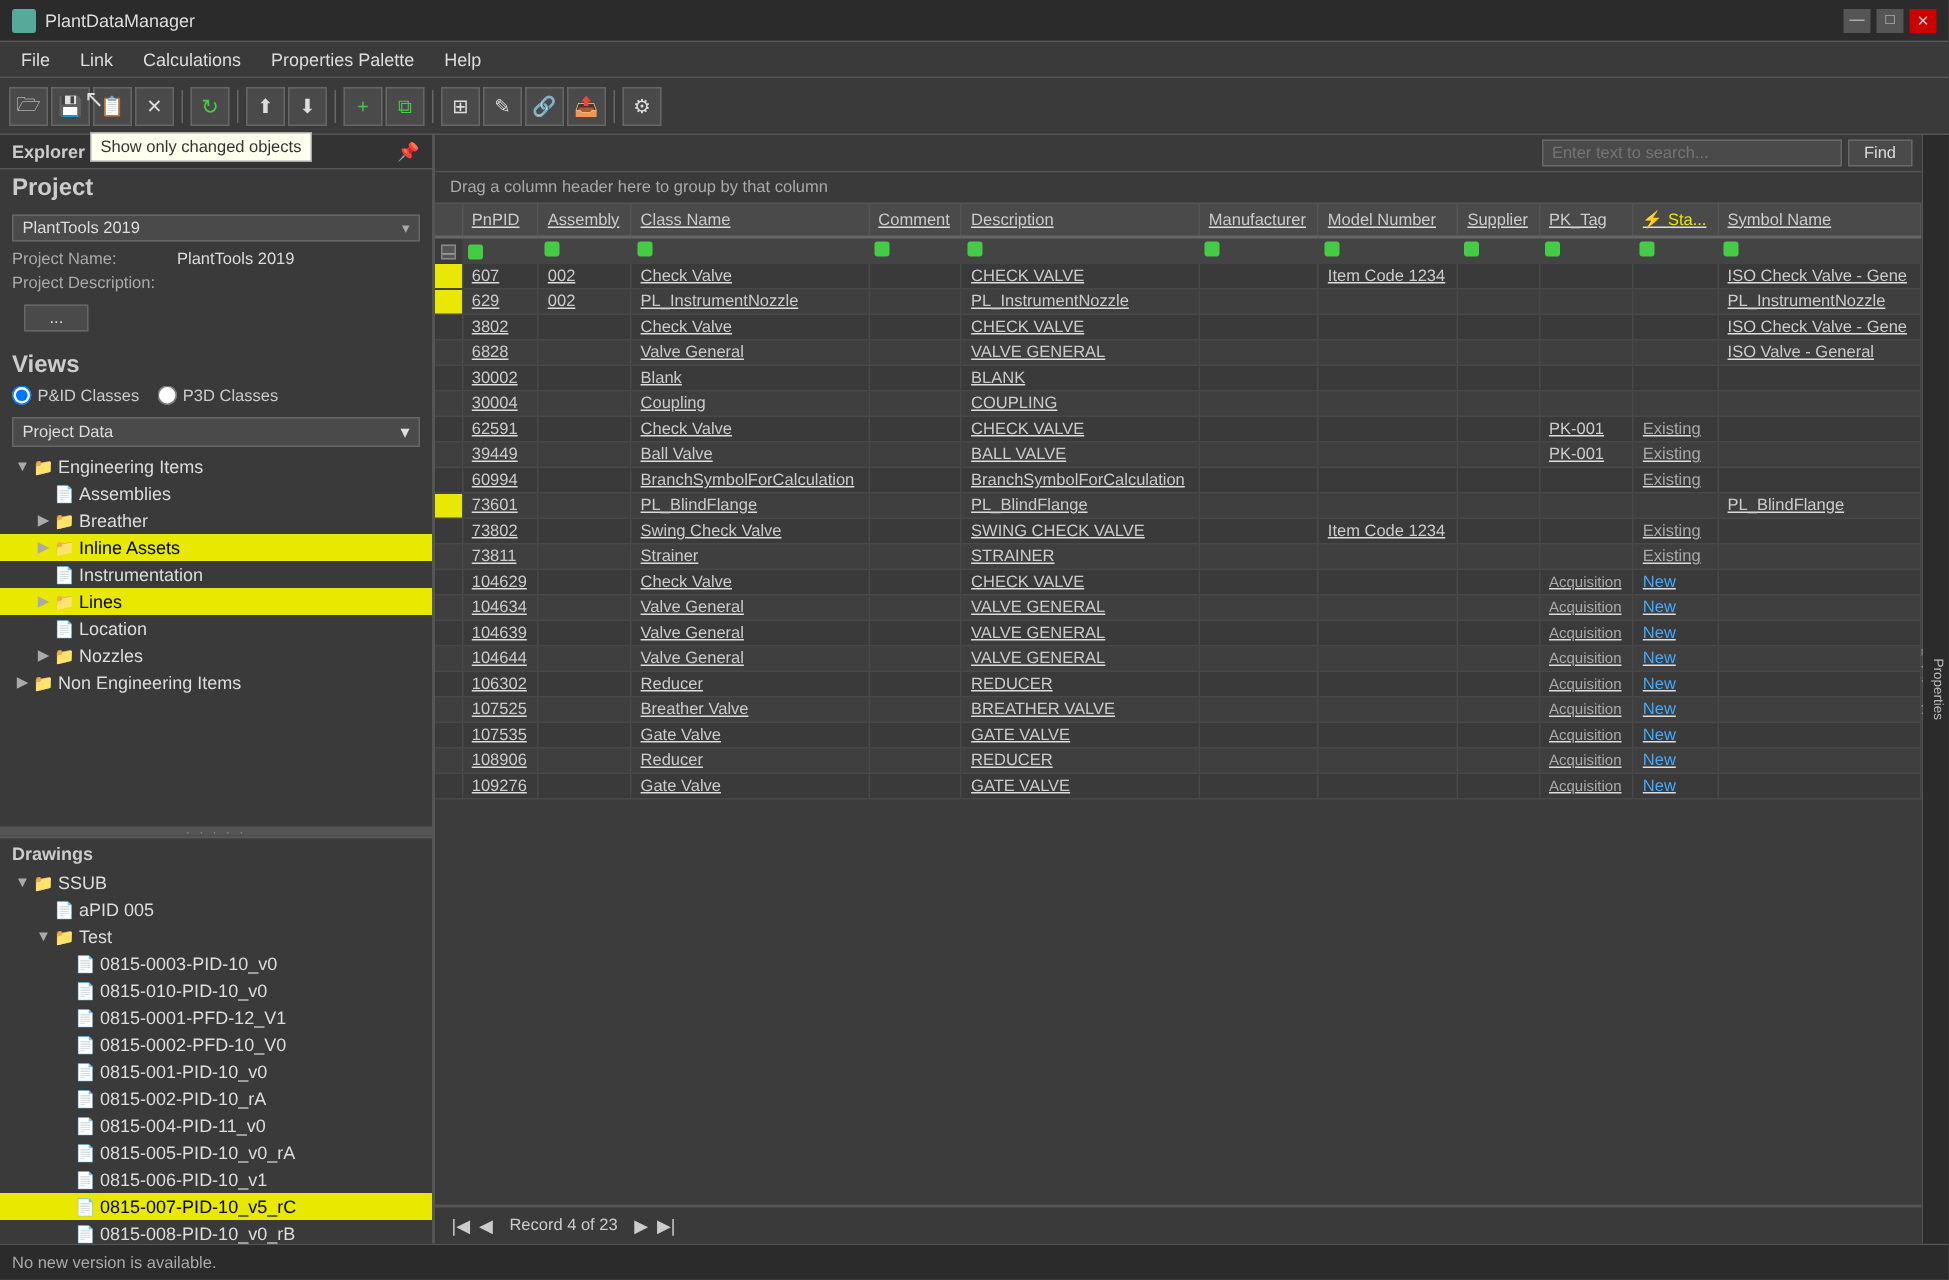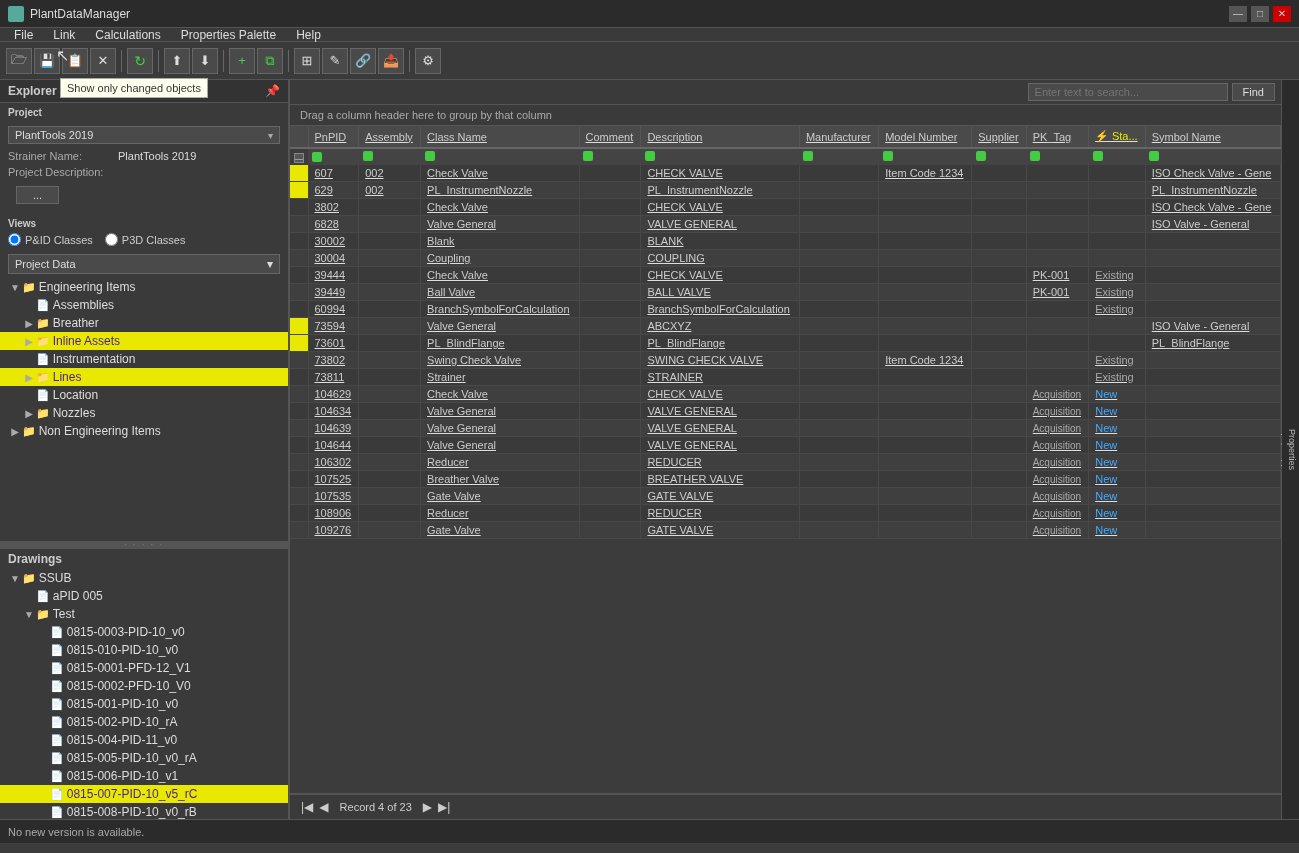--- a/index.html
+++ b/index.html
@@ -7,61 +7,61 @@
 
     
     #titlebar { background: #2b2b2b; height: 28px; display: flex; align-items: center; padding: 0 8px; border-bottom: 1px solid #555; }
     #titlebar .app-icon { width: 16px; height: 16px; background: #5a9; border-radius: 2px; margin-right: 6px; flex-shrink: 0; }
     #titlebar .title { color: #ddd; font-size: 12px; flex: 1; }
     #titlebar .win-btns { display: flex; gap: 4px; }
     #titlebar .win-btn { width: 18px; height: 16px; background: #555; border: none; color: #ccc; font-size: 10px; cursor: pointer; display: flex; align-items: center; justify-content: center; }
     #titlebar .win-btn.close { background: #c00; }
 
     
-    #menubar { background: #3a3a3a; height: 14px; display: flex; align-items: center; padding: 0 4px; border-bottom: 1px solid #555; }
+    #menubar { background: #3a3a3a; height: 24px; display: flex; align-items: center; padding: 0 4px; border-bottom: 1px solid #555; }
     #menubar .menu-item { padding: 2px 10px; color: #ddd; cursor: pointer; font-size: 12px; }
 
     
     #toolbar { background: #3a3a3a; height: 38px; display: flex; align-items: center; padding: 0 6px; border-bottom: 1px solid #555; gap: 2px; position: relative; }
     #toolbar .tb-btn { width: 26px; height: 26px; background: #4a4a4a; border: 1px solid #666; color: #ddd; cursor: pointer; display: flex; align-items: center; justify-content: center; font-size: 13px; }
     #toolbar .tb-sep { width: 1px; height: 22px; background: #666; margin: 0 3px; }
     #toolbar .tooltip { position: absolute; top: 36px; left: 60px; background: #ffe; border: 1px solid #aaa; color: #333; font-size: 11px; padding: 3px 6px; white-space: nowrap; z-index: 100; }
 
     
     #main { display: flex; height: calc(853px - 28px - 24px - 38px - 24px); }
 
     
     #left-panel { width: 290px; background: #3a3a3a; border-right: 2px solid #555; display: flex; flex-direction: column; flex-shrink: 0; }
     #left-panel .panel-header { display: flex; align-items: center; padding: 4px 8px; background: #333; border-bottom: 1px solid #555; }
     #left-panel .panel-title { font-weight: bold; color: #ccc; flex: 1; font-size: 12px; }
     #left-panel .pin-btn { color: #aaa; cursor: pointer; font-size: 12px; }
 
     
-    .section-title { font-weight: bold; color: #ccc; padding: 4px 8px; font-size: 10px; }
+    .section-title { font-weight: bold; color: #ccc; padding: 4px 8px; font-size: 16px; }
     .form-row { display: flex; padding: 2px 8px; font-size: 11px; }
     .form-label { color: #aaa; width: 110px; flex-shrink: 0; }
     .form-value { color: #ddd; }
     .project-dropdown { margin: 4px 8px; display: flex; align-items: center; background: #4a4a4a; border: 1px solid #666; padding: 2px 6px; }
     .project-dropdown .dd-text { flex: 1; color: #ddd; font-size: 11px; }
     .project-dropdown .dd-arrow { color: #aaa; font-size: 10px; }
     .desc-btn { margin: 4px 8px; background: #4a4a4a; border: 1px solid #666; color: #ddd; cursor: pointer; padding: 2px 16px; font-size: 11px; }
 
     
     .views-section { padding: 4px 8px; }
     .radio-row { display: flex; gap: 12px; align-items: center; margin-bottom: 4px; }
     .radio-row label { display: flex; align-items: center; gap: 4px; color: #ccc; font-size: 11px; cursor: pointer; }
 
     
     .tree-dropdown { margin: 0 8px 4px 8px; display: flex; align-items: center; background: #4a4a4a; border: 1px solid #666; padding: 2px 6px; }
     .tree-dropdown .dd-text { flex: 1; color: #ddd; font-size: 11px; }
 
     #tree-container { flex: 1; overflow-y: auto; overflow-x: hidden; background: #3a3a3a; }
     .tree-item { display: flex; align-items: center; padding: 2px 4px; cursor: pointer; font-size: 12px; white-space: nowrap; }
     .tree-item.selected { background: #e8e800; color: #000; }
-    .tree-item.selected .tree-label { color: #4c1d95; }
+    .tree-item.selected .tree-label { color: #000000; }
     .tree-item .indent { flex-shrink: 0; }
     .tree-item .expander { width: 14px; text-align: center; flex-shrink: 0; font-size: 10px; color: #aaa; }
     .tree-item .tree-icon { margin-right: 3px; font-size: 11px; }
     .tree-label { color: #ddd; font-size: 12px; }
 
     
     #drawings-section { border-top: 2px solid #555; background: #3a3a3a; }
     .drawings-header { display: flex; align-items: center; padding: 3px 8px; }
     .drawings-title { font-weight: bold; color: #ccc; font-size: 12px; }
     #drawings-tree { flex: 1; overflow-y: auto; max-height: 250px; }
@@ -170,21 +170,21 @@
     </div>
 
     <div id="left-content">
 
       <div class="section-title">Project</div>
       <div class="project-dropdown">
         <span class="dd-text">PlantTools 2019</span>
         <span class="dd-arrow">▾</span>
       </div>
       <div class="form-row">
-        <span class="form-label">Strainer Name:</span>
+        <span class="form-label">Project Name:</span>
         <span class="form-value">PlantTools 2019</span>
       </div>
       <div class="form-row">
         <span class="form-label">Project Description:</span>
       </div>
       <div style="padding: 2px 8px;">
         <button class="desc-btn">...</button>
       </div>
 
       <div class="views-section">
@@ -492,21 +492,21 @@
               <td>COUPLING</td>
               <td></td>
               <td></td>
               <td></td>
               <td></td>
               <td></td>
               <td></td>
             </tr>
             <tr>
               <td style="width: 8px; padding: 0px;"></td>
-              <td>39444</td>
+              <td>62591</td>
               <td></td>
               <td>Check Valve</td>
               <td></td>
               <td>CHECK VALVE</td>
               <td></td>
               <td></td>
               <td></td>
               <td>PK-001</td>
               <td style="color: rgb(170, 170, 170);">Existing</td>
               <td></td>
@@ -531,34 +531,20 @@
               <td></td>
               <td>BranchSymbolForCalculation</td>
               <td></td>
               <td>BranchSymbolForCalculation</td>
               <td></td>
               <td></td>
               <td></td>
               <td></td>
               <td style="color: rgb(170, 170, 170);">Existing</td>
               <td></td>
-            </tr>
-            <tr>
-              <td style="background: rgb(232, 232, 0); width: 8px; padding: 0px;"></td>
-              <td>73594</td>
-              <td></td>
-              <td>Valve General</td>
-              <td></td>
-              <td>ABCXYZ</td>
-              <td></td>
-              <td></td>
-              <td></td>
-              <td></td>
-              <td></td>
-              <td>ISO Valve - General</td>
             </tr>
             <tr>
               <td style="background: rgb(232, 232, 0); width: 8px; padding: 0px;"></td>
               <td>73601</td>
               <td></td>
               <td>PL_BlindFlange</td>
               <td></td>
               <td>PL_BlindFlange</td>
               <td></td>
               <td></td>

